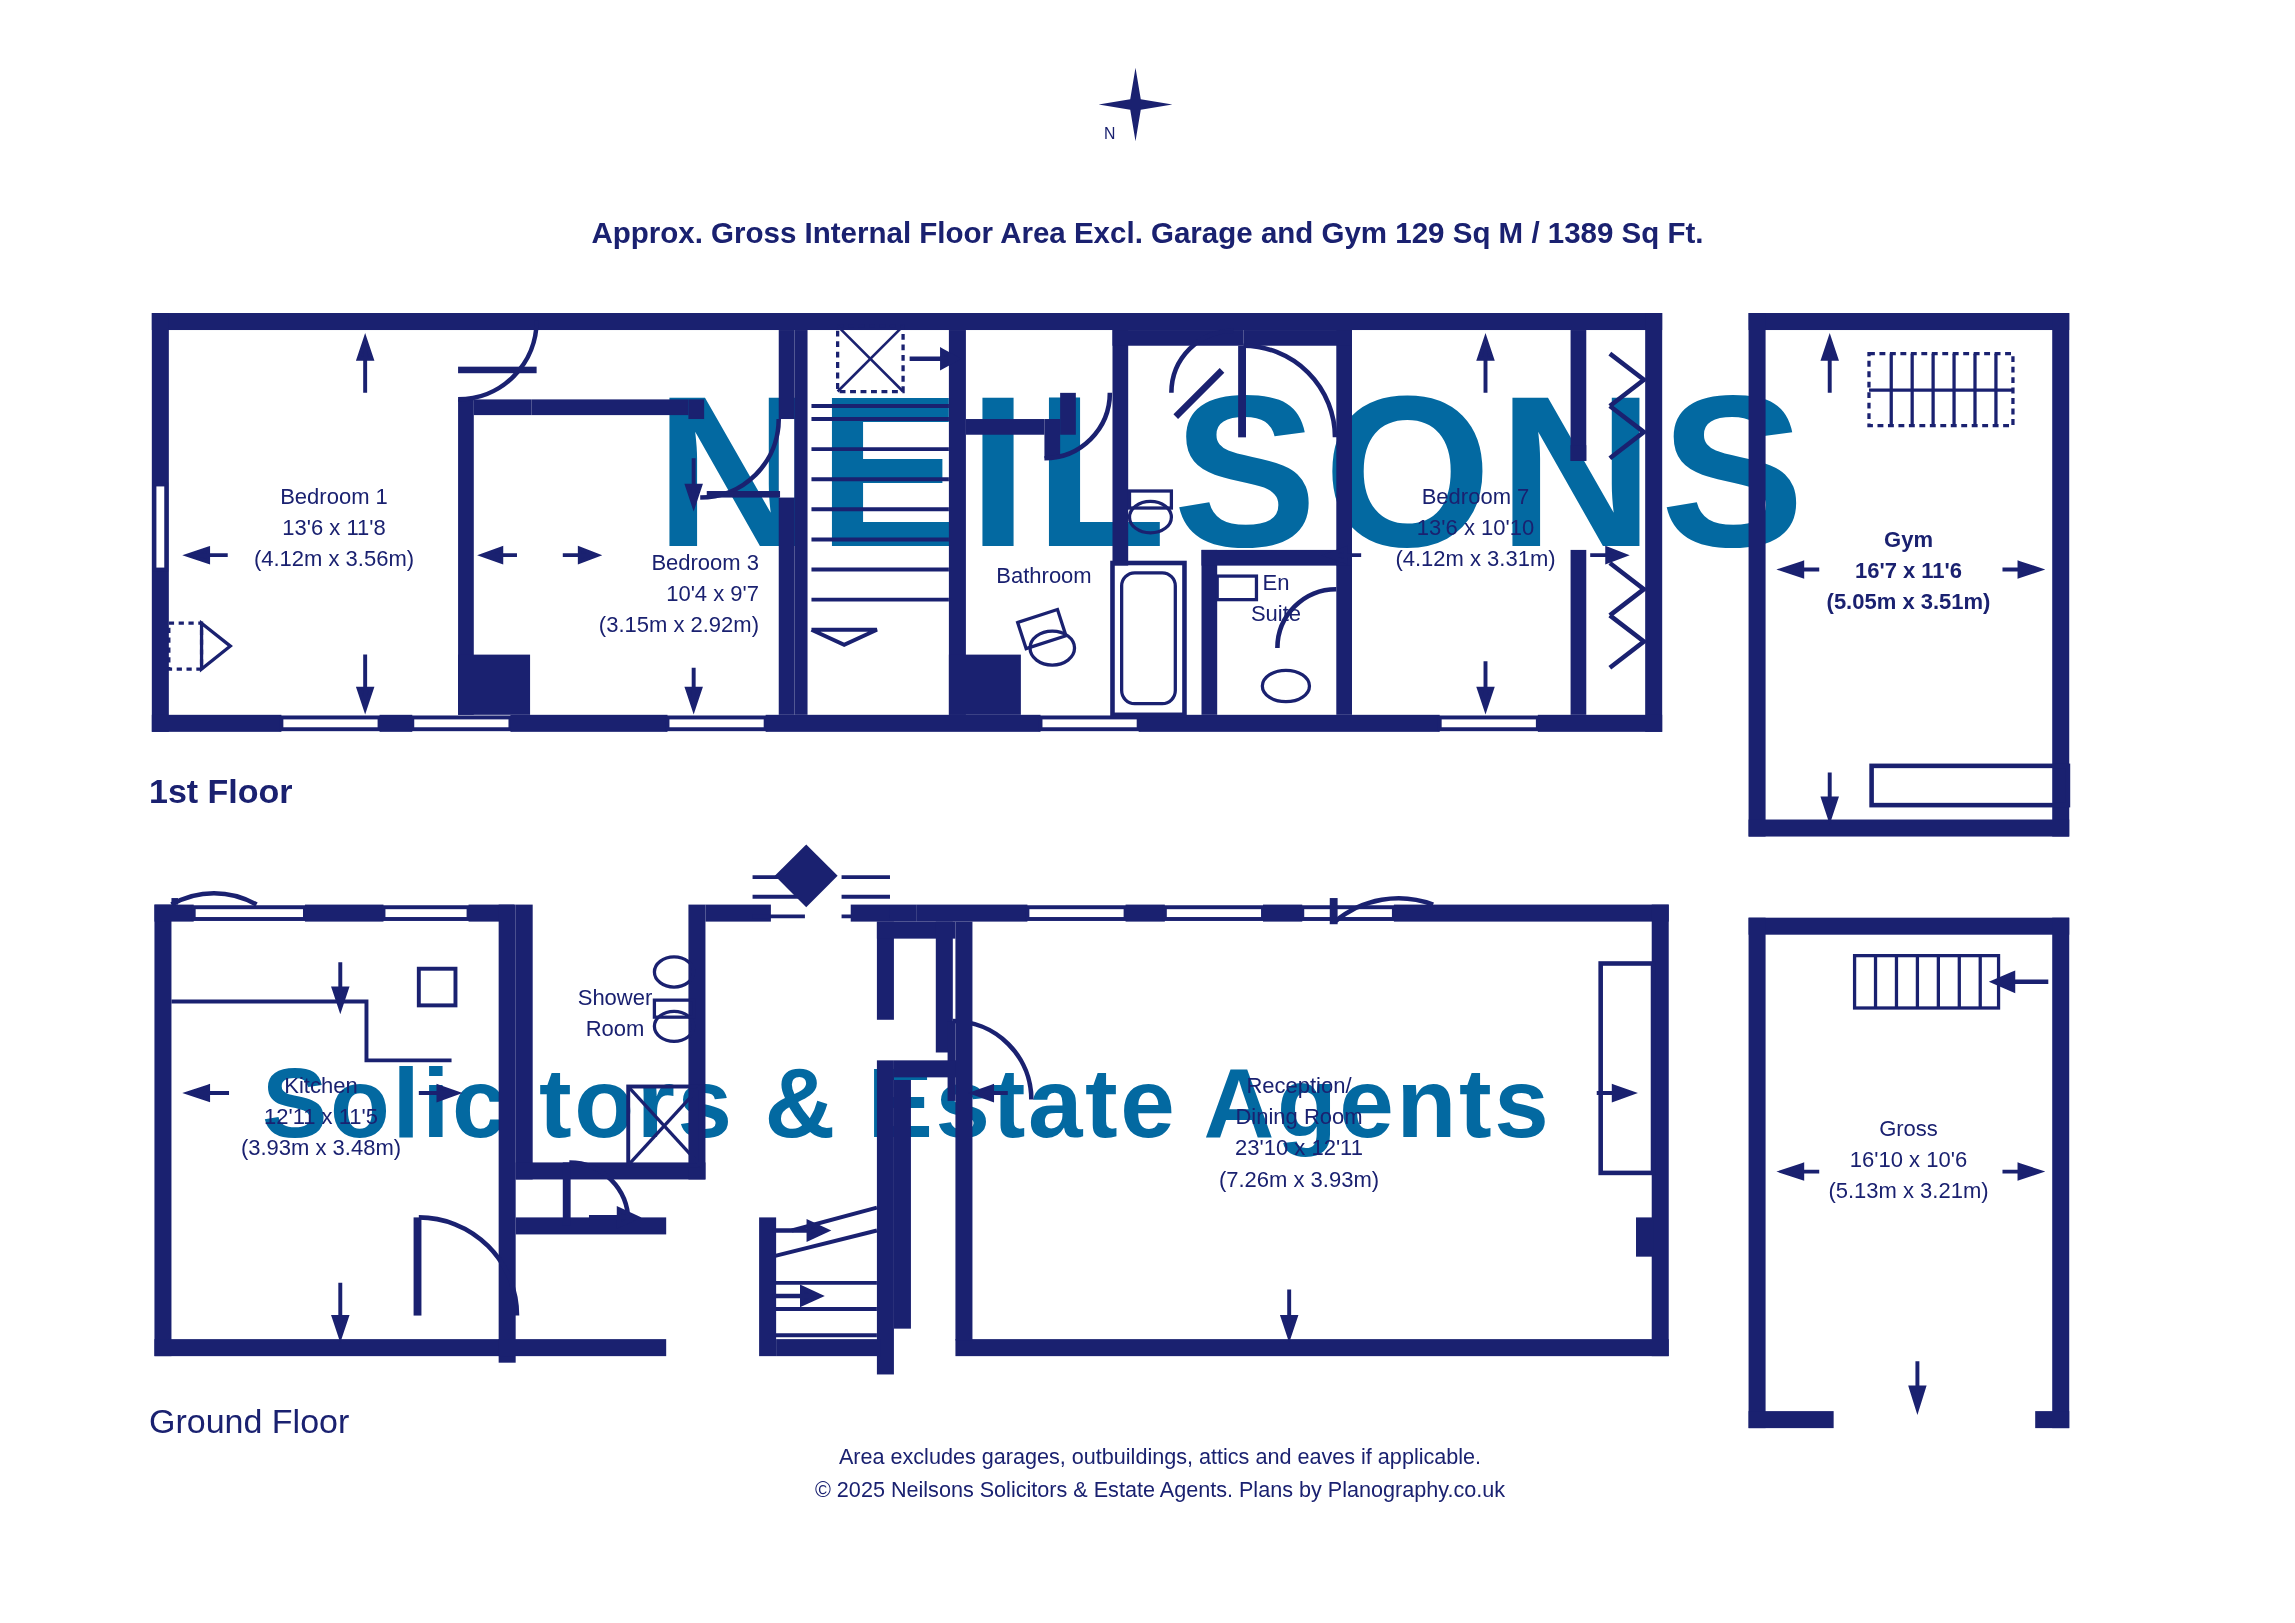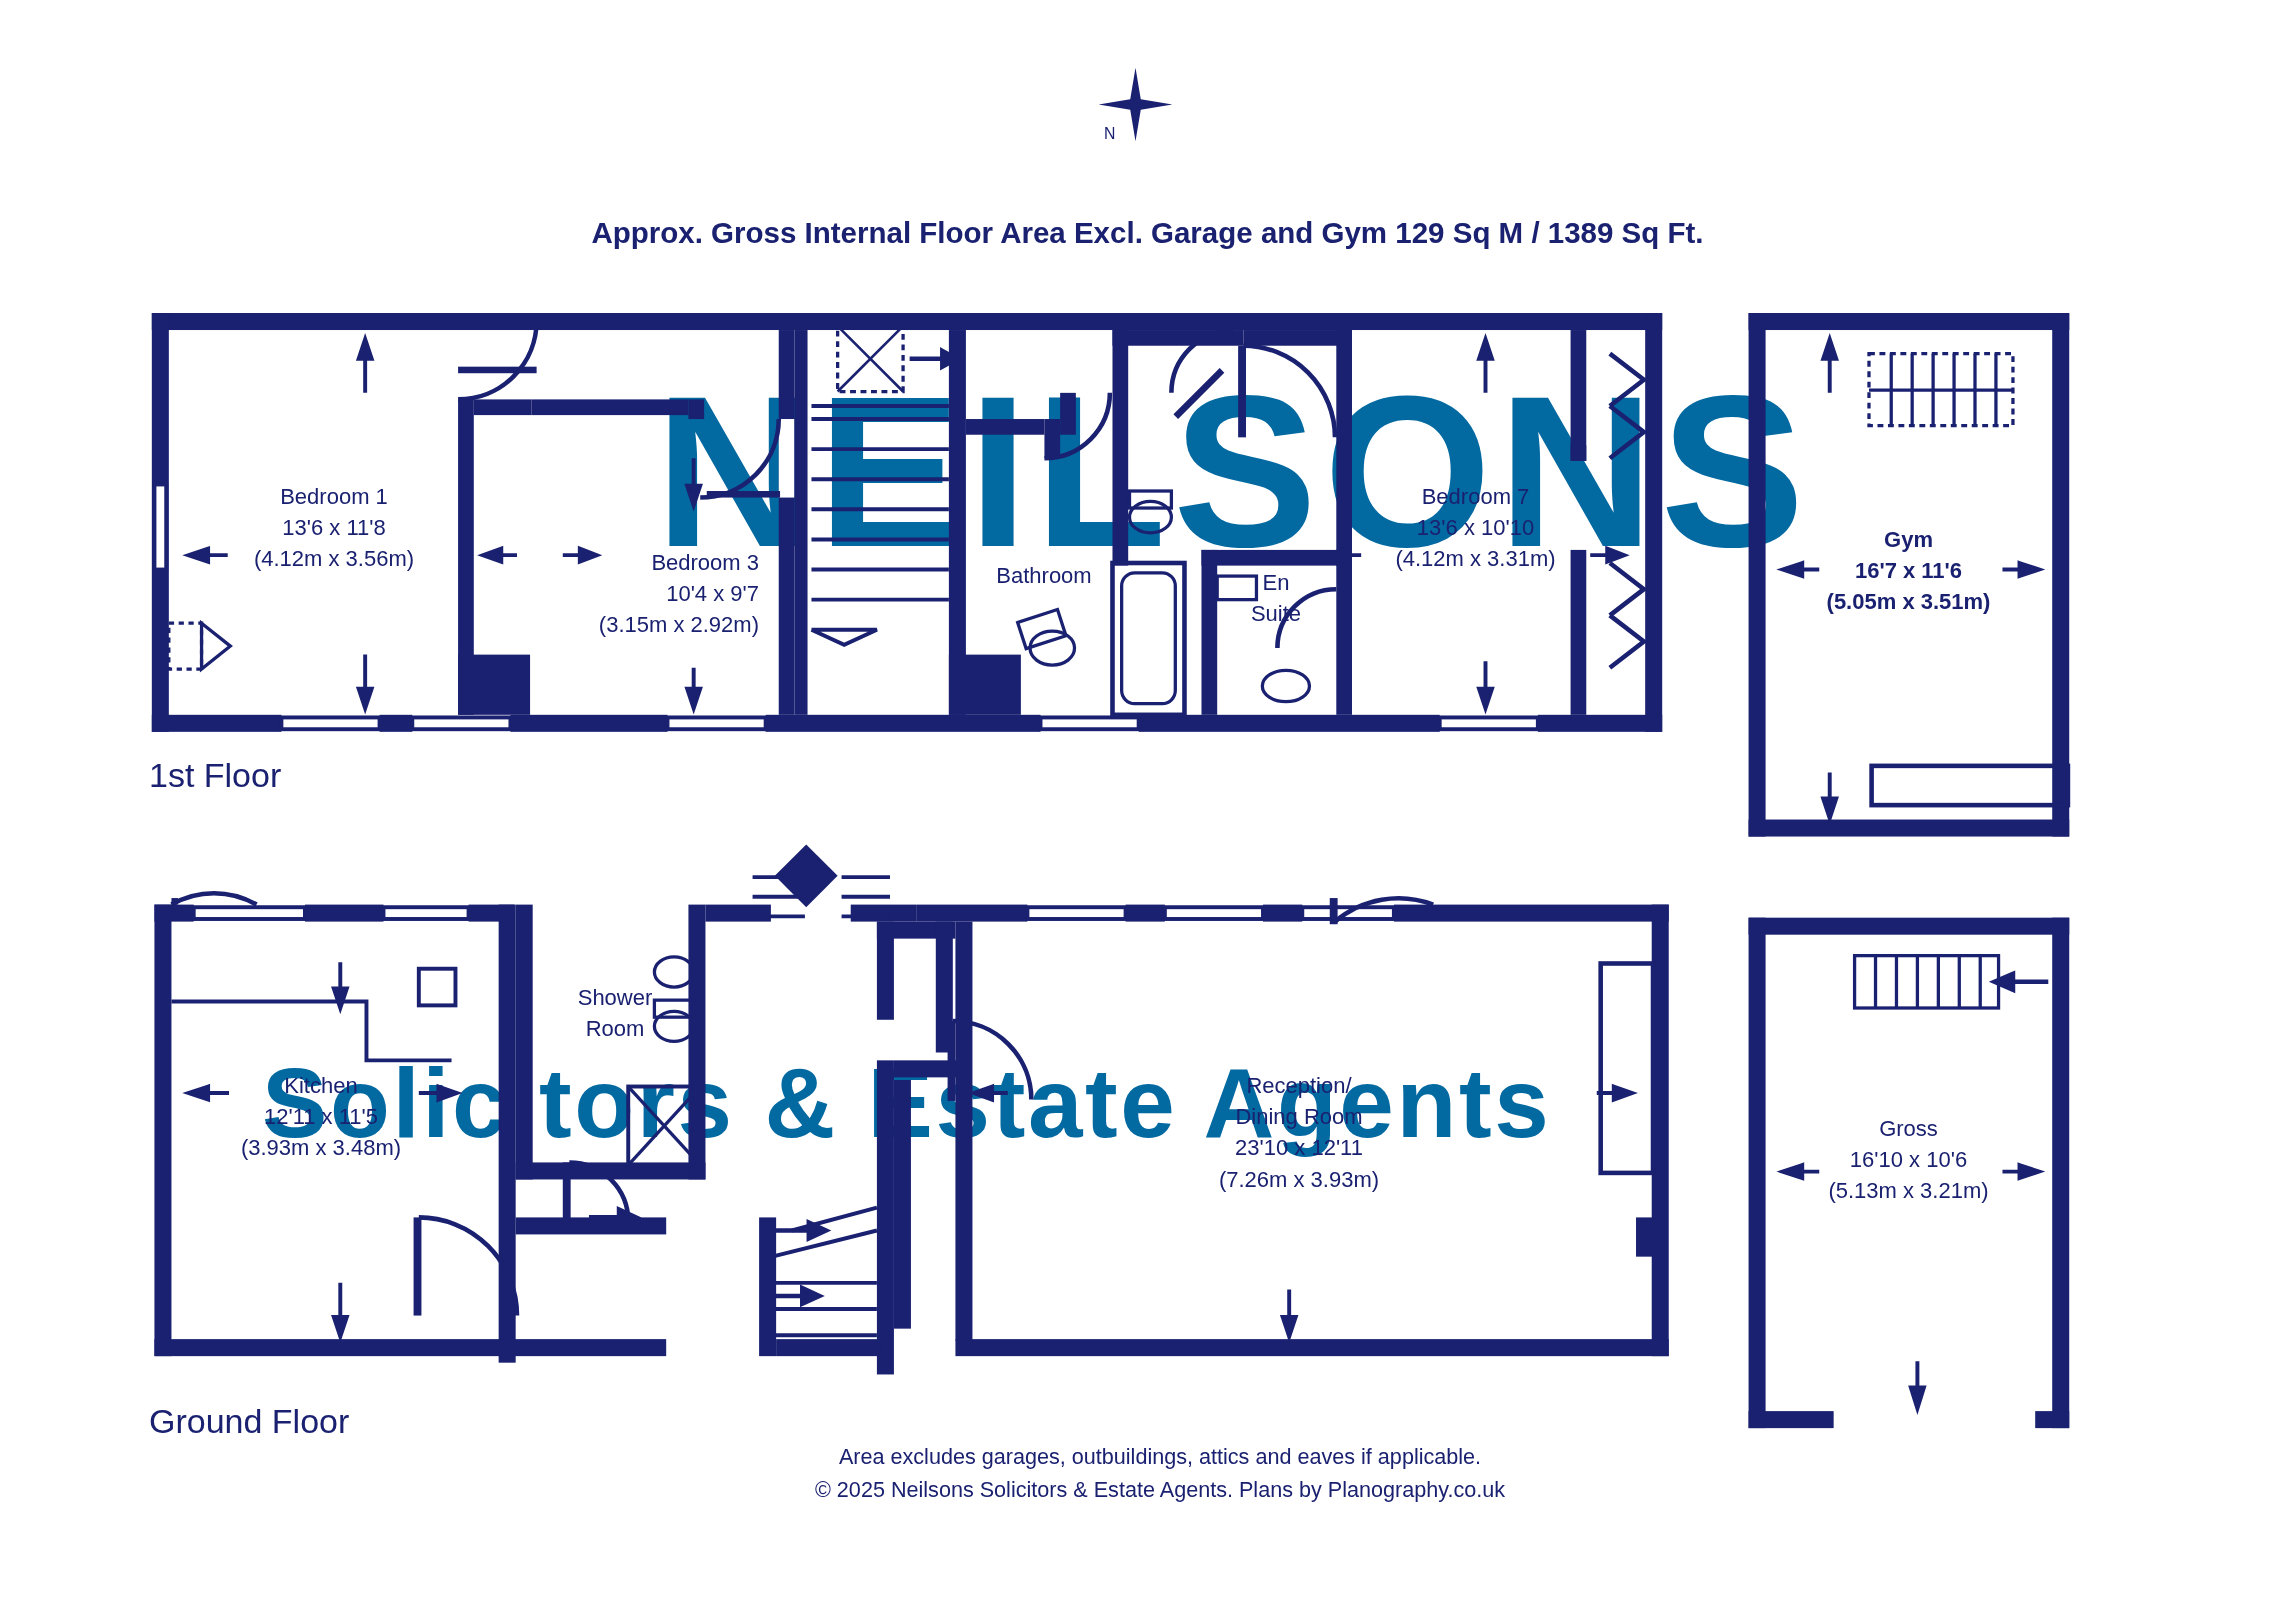--- a/index.html
+++ b/index.html
@@ -57,21 +57,21 @@
     z-index: 3;
   }
 
   
   .floor-label {
     position: absolute;
     font-size: 34px;
     font-weight: normal;
     z-index: 3;
   }
-  #label-first { left: 149px; top: 756px; }
+  #label-first { left: 149px; top: 772px; font-weight: bold; }
   #label-ground { left: 149px; top: 1402px; }
 
   
   #plan {
     position: absolute;
     left: 0; top: 0;
     width: 2295px; height: 1624px;
     z-index: 2;
   }
 

